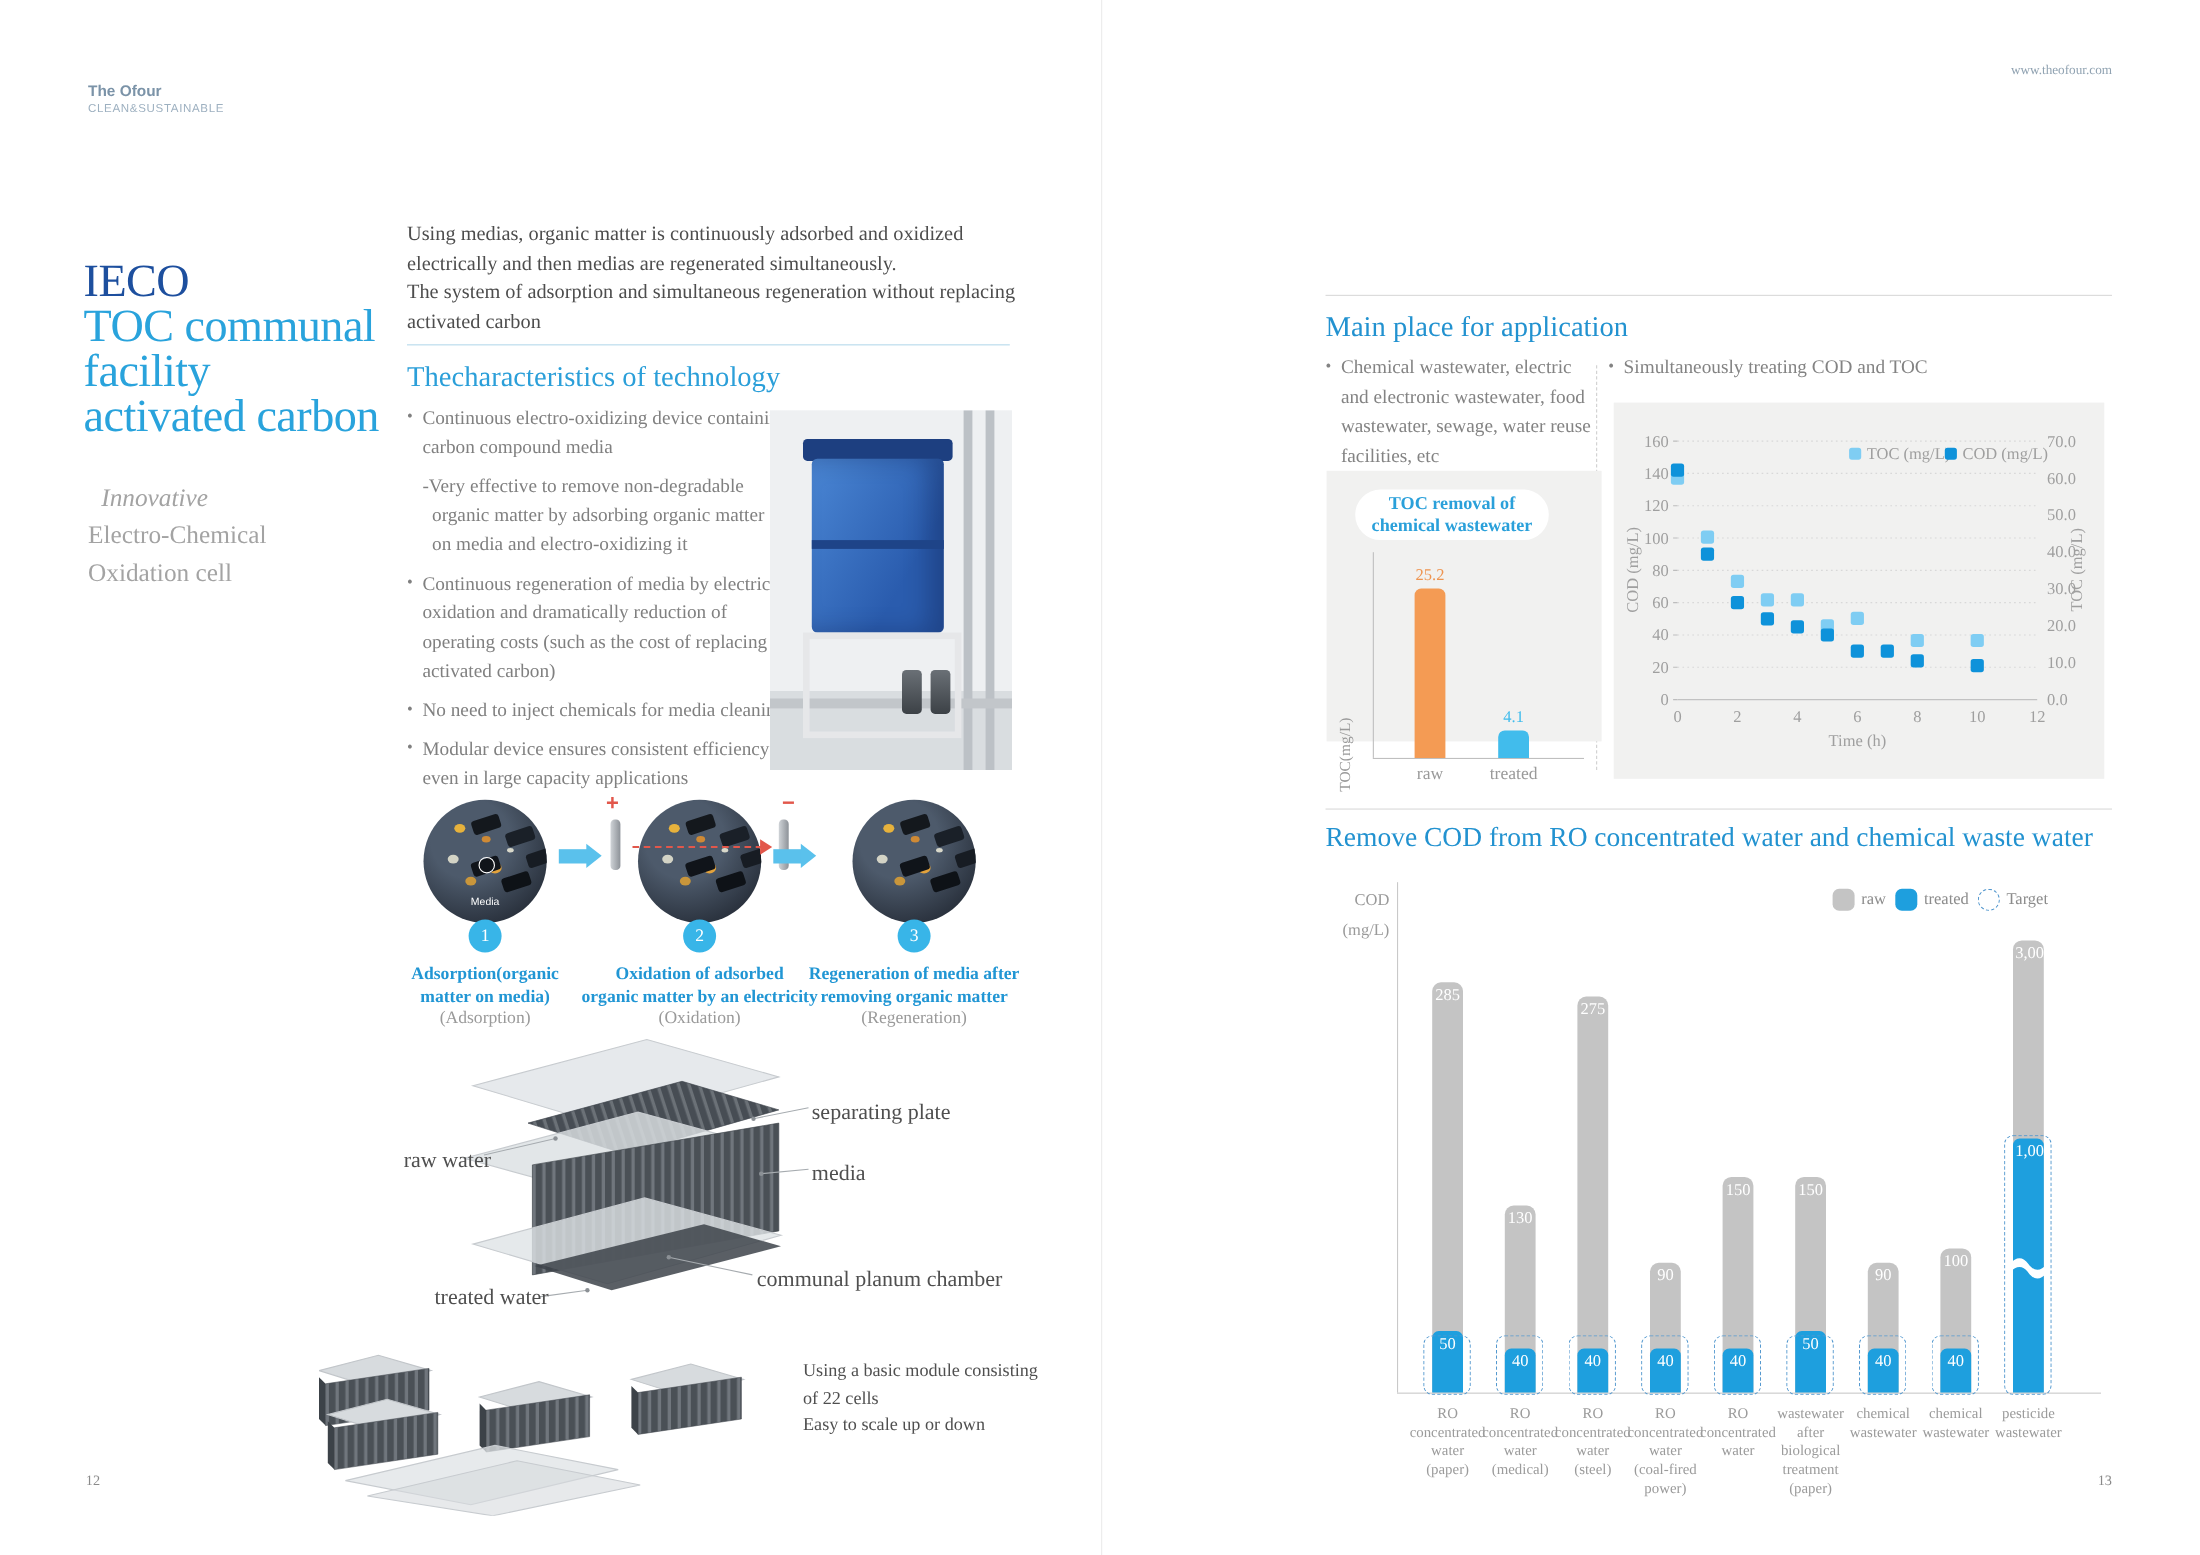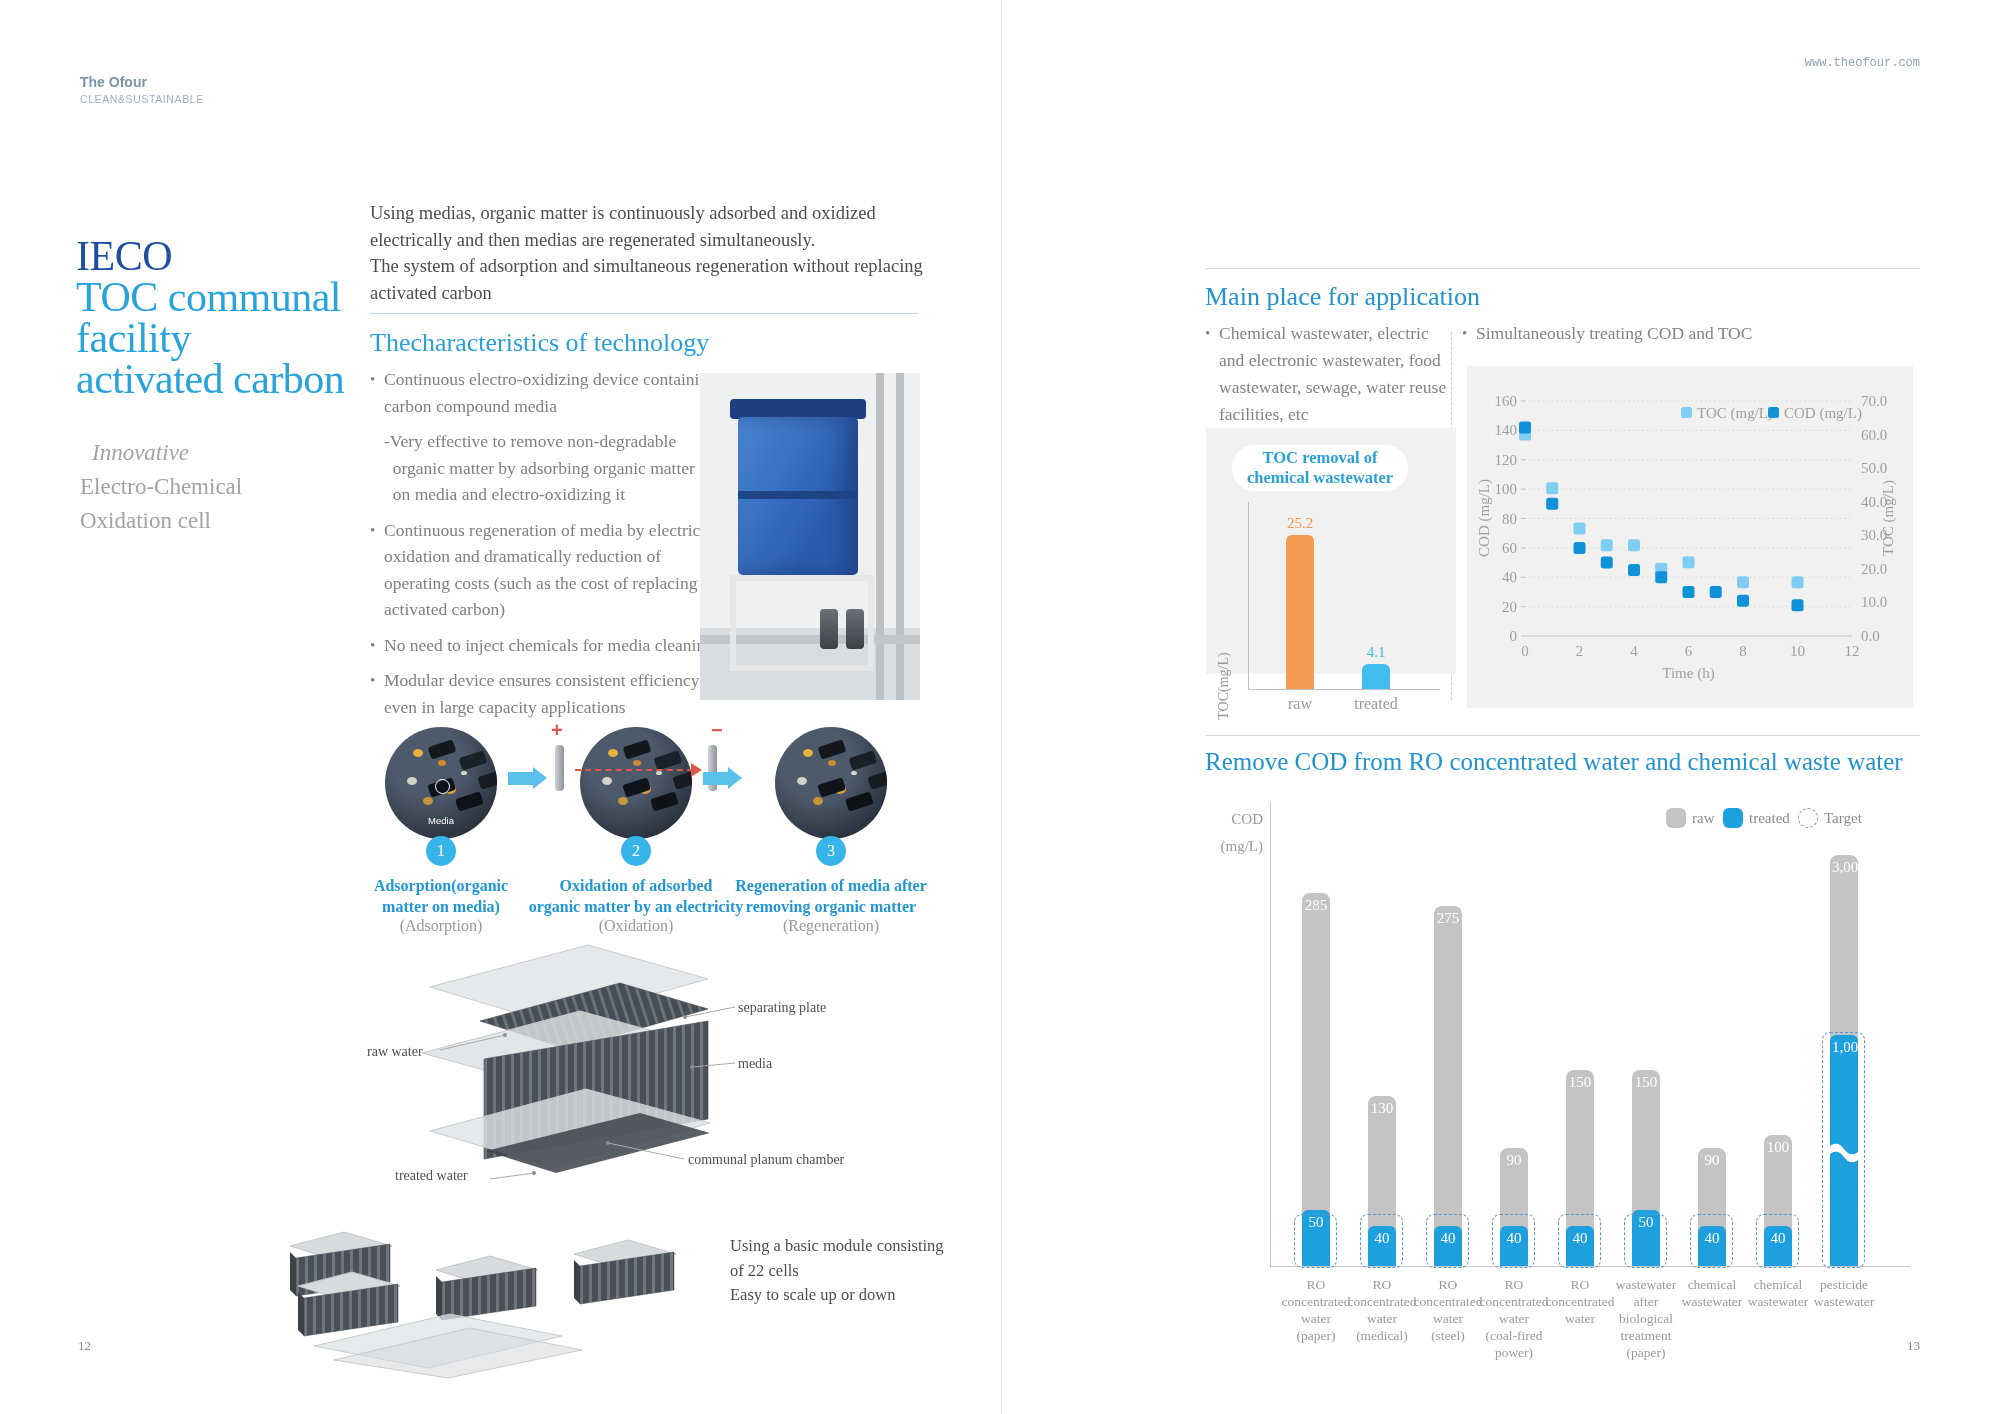--- a/index.html
+++ b/index.html
@@ -4,21 +4,21 @@
 <style>
   html,body{margin:0;padding:0;background:#fff;}
   #spread{position:relative;width:2000px;height:1414px;background:#fff;overflow:hidden;
           font-family:"Liberation Serif",serif;color:#4f4f4f;}
   .abs{position:absolute;}
   .pre{white-space:pre;}
   
   #brand{left:80px;top:74px;font-family:"Liberation Sans",sans-serif;}
   #brand .b-name{font-size:14px;font-weight:bold;color:#7b93a8;}
   #brand .b-tag{font-size:10.5px;color:#9db0c0;letter-spacing:.6px;margin-top:3px;}
-  #site-url{right:80px;top:56px;font-family:Liberation Mono, monospace;font-size:12px;color:#91a3b2;}
+  #site-url{right:80px;top:56px;font-family:Liberation Serif, serif;font-size:12px;color:#91a3b2;}
   
   #page-divider{left:1001px;top:0;width:1px;height:1414px;background:#ececec;}
   
   #title{left:76px;top:200px;font-size:42px;line-height:41px;letter-spacing:-.5px;}
   #title .t-em{color:#1d4f9e;margin-top:36px;}
   #title .t-line{color:#29a3dc;}
   #subtitle{left:80px;top:436px;font-size:23px;line-height:34px;color:#a3a3a3;}
   #subtitle .indent{padding-left:12px;font-style:italic;}
   
   #intro{left:370px;top:200px;font-size:18.5px;line-height:26.5px;color:#4d4d4d;}
@@ -53,21 +53,21 @@
          font-size:16px;line-height:21px;}
   .p-sub{position:absolute;left:-10px;top:190px;width:230px;text-align:center;color:#9a9a9a;font-size:16px;}
   .elec{position:absolute;width:9px;height:46px;border-radius:4px;background:linear-gradient(90deg,#cfd3d7,#8d9298);top:18px;}
   .elec-sign{position:absolute;top:-8px;font-size:20px;font-weight:bold;color:#e2574b;font-family:"Liberation Sans",sans-serif;}
   .e-dash{position:absolute;left:44px;top:42px;width:118px;border-top:2.5px dashed #e2574b;}
   .e-head{position:absolute;left:160px;top:36px;width:0;height:0;border-left:11px solid #e2574b;border-top:7px solid transparent;border-bottom:7px solid transparent;}
   .proc-arrow{position:absolute;top:772px;width:26px;height:13px;background:#5ac1ec;}
   .proc-arrow:after{content:"";position:absolute;right:-13px;top:-5px;border-left:14px solid #5ac1ec;
                     border-top:11.5px solid transparent;border-bottom:11.5px solid transparent;}
   
-  .dg-label{position:absolute;font-size:14px;color:#4f4f4f;white-space:nowrap;}
+  .dg-label{position:absolute;font-size:20px;color:#4f4f4f;white-space:nowrap;}
   #dg-notes{left:730px;top:1234px;font-size:16.5px;line-height:24.5px;color:#4f4f4f;}
   #page-num-left{left:78px;top:1338px;font-size:13px;color:#8a8a8a;}
   #page-num-right{right:80px;top:1338px;font-size:13px;color:#8a8a8a;text-align:right;}
   
   .r-hr{position:absolute;width:715px;height:1px;background:#d9d9d9;}
   .r-heading{position:absolute;font-size:26px;color:#2292d0;}
   #bullet-left{left:1205px;top:320px;font-size:17.5px;line-height:27px;color:#838383;}
   #bullet-right{left:1462px;top:320px;font-size:17.5px;line-height:27px;color:#838383;}
   #v-dash{left:1451px;top:332px;height:368px;border-left:1px dashed #cfcfcf;}
   .panel{position:absolute;background:#f1f1f0;}

